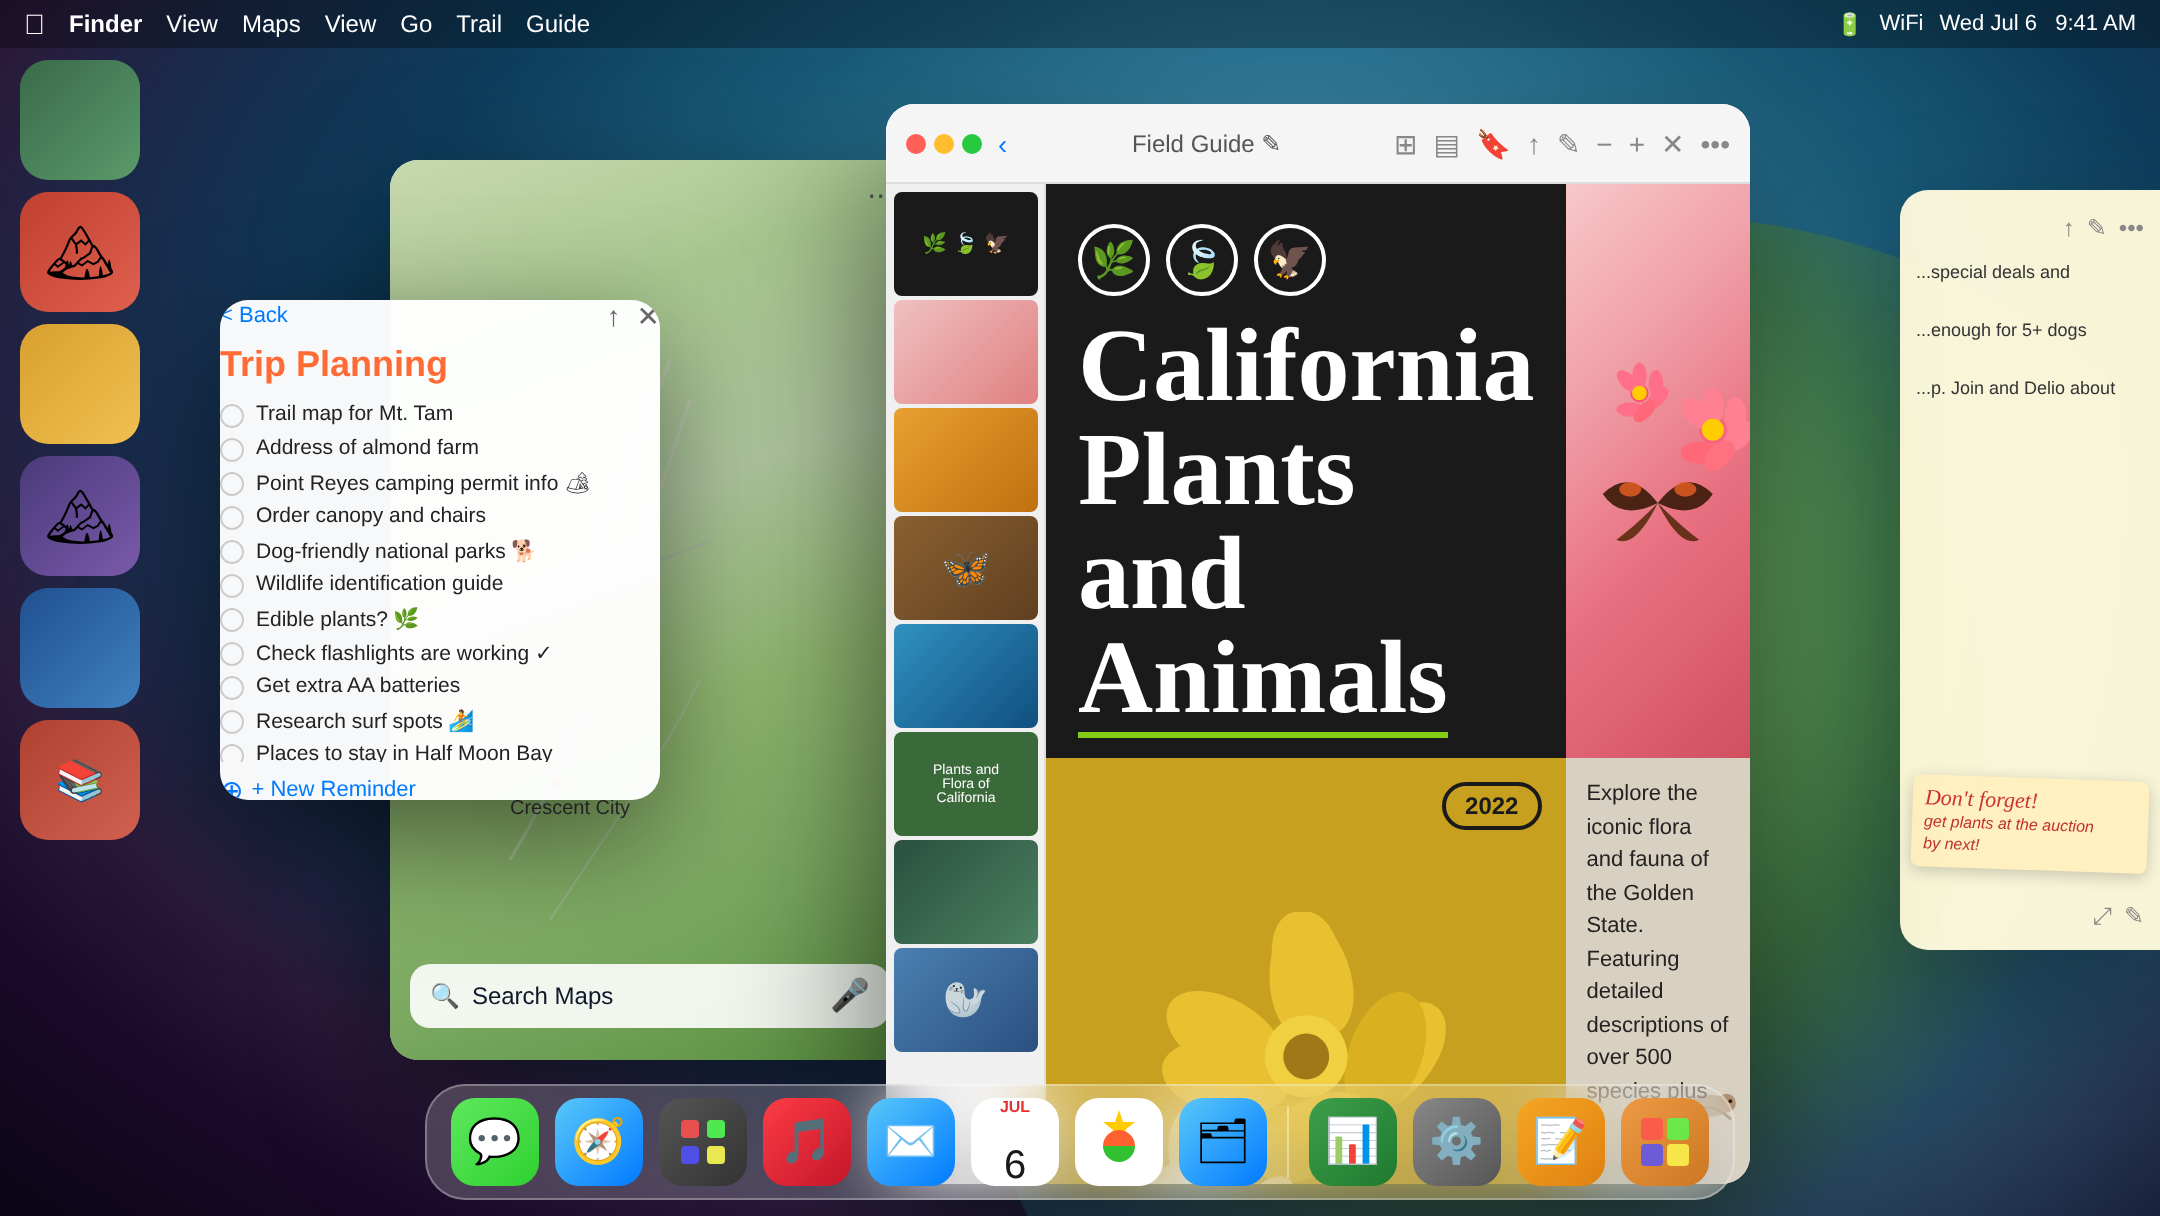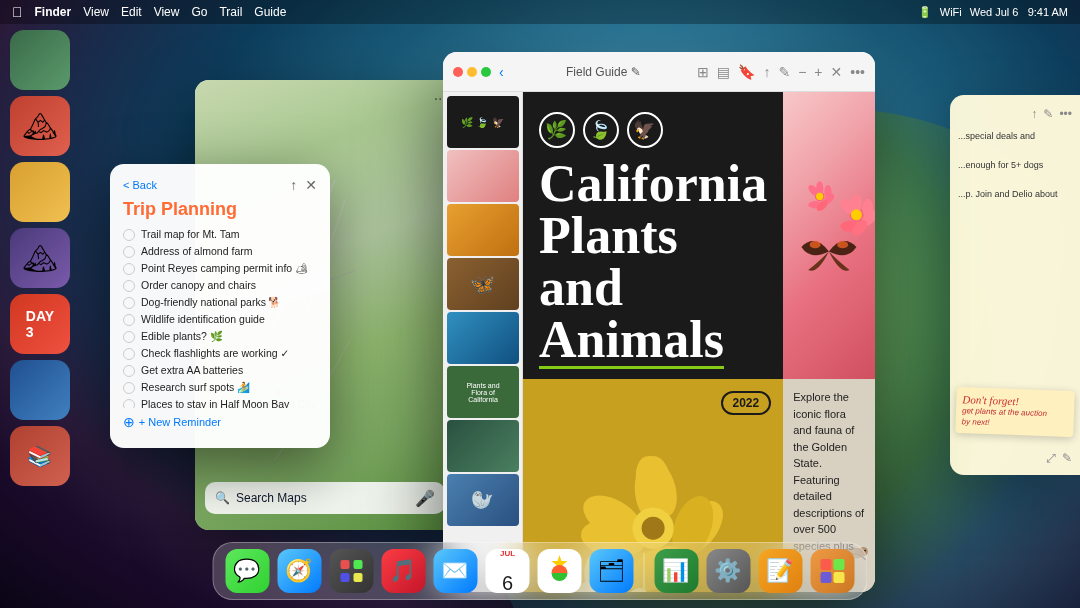--- a/index.html
+++ b/index.html
@@ -166,29 +166,29 @@
       top: 6px;
       right: 8px;
       font-size: 16px;
       color: #555;
     }
 
     
     .reminders-window {
       position: absolute;
       left: 110px;
-      top: 164px;
+      top: 150px;
       width: 220px;
-      height: 284px;
+      height: 250px;
       background: rgba(255,255,255,0.97);
       border-radius: 14px;
       box-shadow: 0 20px 60px rgba(0,0,0,0.5);
       z-index: 30;
       overflow: hidden;
-      padding: 13px;
+      padding: 0;
     }
     .reminders-header {
       display: flex;
       align-items: center;
       justify-content: space-between;
       margin-bottom: 6px;
     }
     .reminders-back { font-size: 11px; color: #007aff; display: flex; align-items: center; gap: 2px; }
     .reminders-actions { display: flex; gap: 8px; }
     .reminders-action-icon { font-size: 14px; color: #666; }
@@ -327,39 +327,38 @@
 
 <div class="wallpaper">
   <div class="sphere"></div>
 </div>
 
 <div class="menubar">
   <div class="menubar-left">
     <span class="apple-logo"></span>
     <span style="font-weight:600;">Finder</span>
     <span>View</span>
-    <span>Edit</span>
+    <span>Maps</span>
     <span>View</span>
     <span>Go</span>
     <span>Trail</span>
     <span>Guide</span>
   </div>
   <div class="menubar-right">
     <span>🔋</span>
     <span>WiFi</span>
     <span>Wed Jul 6 &nbsp; 9:41 AM</span>
   </div>
 </div>
 
 <div class="sidebar-icons">
   <div class="sidebar-icon" style="background: linear-gradient(135deg, #3a6a4a, #5a9a6a);"></div>
   <div class="sidebar-icon" style="background: linear-gradient(135deg, #c04030, #e06050); display:flex;align-items:center;justify-content:center;font-size:28px;">🏔</div>
   <div class="sidebar-icon" style="background: linear-gradient(135deg, #d8a030, #f0c050);"></div>
   <div class="sidebar-icon" style="background: linear-gradient(135deg, #4a3a7a, #7a5aaa); display:flex;align-items:center;justify-content:center;font-size:28px;">🏔</div>
-  <div class="sidebar-icon" style="background: linear-gradient(135deg, #d03820, #f05040); display:flex;align-items:center;justify-content:center;color:white;font-size:14px;font-weight:700;">DAY<br>3</div>
   <div class="sidebar-icon" style="background: linear-gradient(135deg, #205090, #4080c0);"></div>
   <div class="sidebar-icon" style="background: linear-gradient(135deg, #b04030, #d06050); display:flex;align-items:center;justify-content:center;font-size:20px;">📚</div>
 </div>
 
 <div class="map-window">
   <div class="map-bg"></div>
   <div class="map-water"></div>
 
   <svg style="position:absolute;inset:0;width:100%;height:100%;opacity:0.4;">
     <path d="M40,300 Q80,250 100,200 Q120,150 140,100" stroke="#ccc" stroke-width="2" fill="none"></path>

